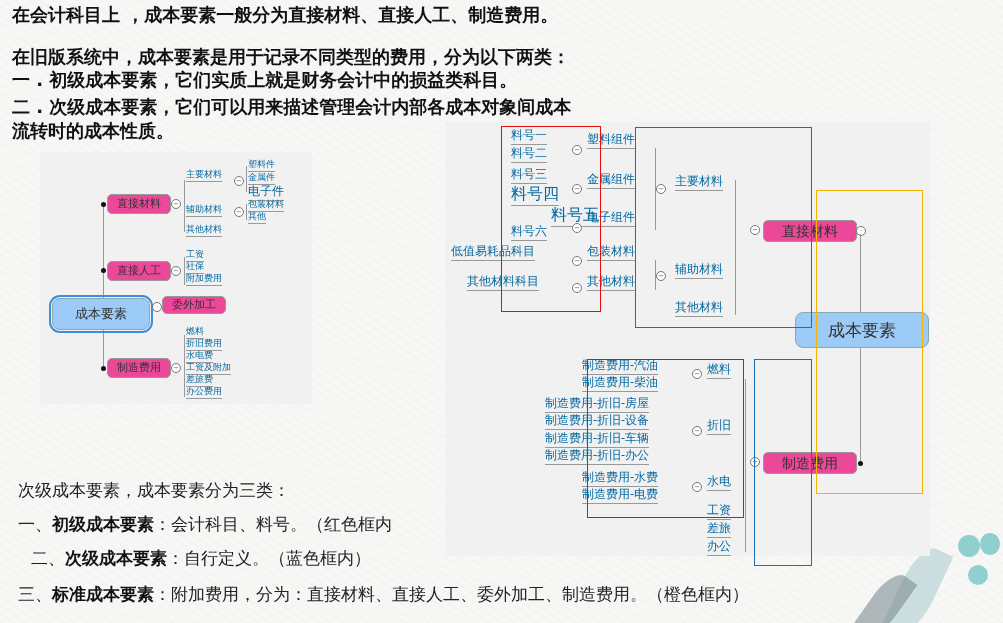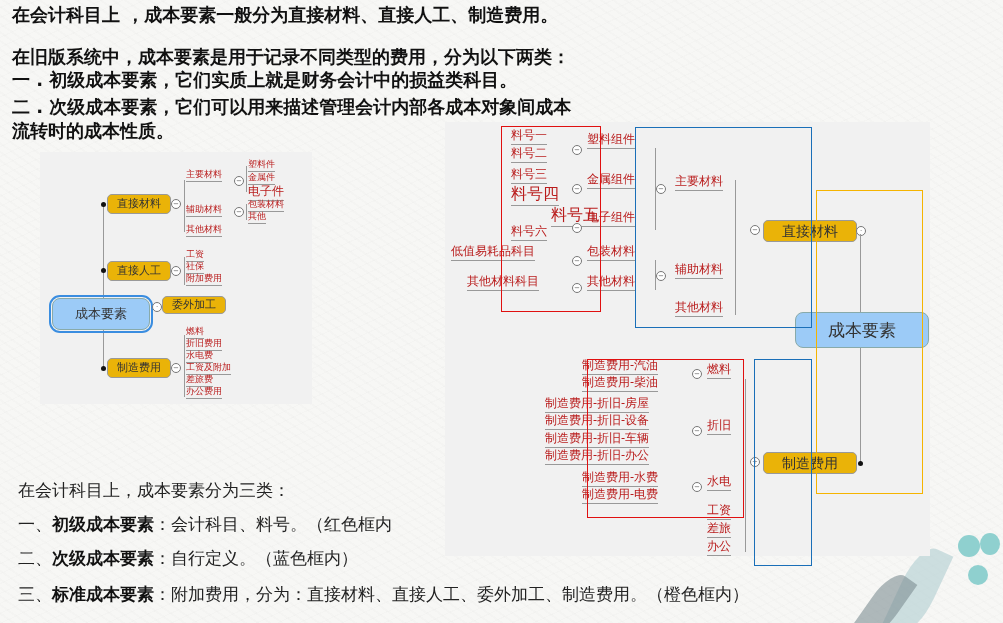--- a/index.html
+++ b/index.html
@@ -5,23 +5,23 @@
   html,body{margin:0;padding:0;}
   body{width:1003px;height:623px;position:relative;overflow:hidden;
        background:#f6f6f4;font-family:"DejaVu Sans",sans-serif;}
   .bgtex{position:absolute;inset:0;
     background:
       repeating-linear-gradient(35deg, rgba(0,0,0,0.012) 0 2px, transparent 2px 7px),
       repeating-linear-gradient(-25deg, rgba(0,0,0,0.012) 0 1px, transparent 1px 9px),
       #f7f7f5;}
   .intro{position:absolute;left:12px;font-weight:bold;color:#111;font-size:18px;line-height:22px;white-space:nowrap;}
   .panel{position:absolute;background:#f1f1f1;}
-  .mm-text{position:absolute;white-space:nowrap;color:#b91c1c;font-family:"DejaVu Serif",serif;}
+  .mm-text{position:absolute;white-space:nowrap;color:#0369a1;font-family:"DejaVu Serif",serif;}
   .uline{border-bottom:1px solid #999;}
-  .node{position:absolute;border:1px solid #999;border-radius:5px;background:#eab308;color:#333;
+  .node{position:absolute;border:1px solid #999;border-radius:5px;background:#ec4899;color:#333;
         font-family:"DejaVu Serif",serif;text-align:center;white-space:nowrap;}
   .root{position:absolute;background:#9ccbf7;border:1px solid #8aa;border-radius:8px;color:#333;
         font-family:"DejaVu Serif",serif;text-align:center;}
   .vline{position:absolute;width:1px;background:#999;}
   .collapse{position:absolute;width:8px;height:8px;border:1px solid #777;border-radius:50%;background:#fff;
             font-size:7px;line-height:8px;text-align:center;color:#555;}
   .dot{position:absolute;width:5px;height:5px;border-radius:50%;background:#111;}
   .box{position:absolute;border:1px solid;}
   .new{position:absolute;left:18px;font-size:17px;color:#222;white-space:nowrap;}
   .new b{color:#111;}
@@ -155,22 +155,22 @@
   <div class="node" style="left:318px;top:330px;width:92px;height:20px;font-size:14px;line-height:20px;">制造费用</div>
   <div class="dot" style="left:413px;top:339px;"></div>
 
   <div class="box" style="left:56px;top:4px;width:98px;height:184px;border-color:#e01010;"></div>
   <div class="box" style="left:190px;top:5px;width:175px;height:199px;border-color:#1a6fb8;"></div>
   <div class="box" style="left:371px;top:68px;width:105px;height:302px;border-color:#f5b400;"></div>
   <div class="box" style="left:142px;top:237px;width:155px;height:157px;border-color:#e01010;"></div>
   <div class="box" style="left:309px;top:237px;width:56px;height:205px;border-color:#1a6fb8;"></div>
 </div>
 
-<div class="new" style="top:479px;">在会计科目上，成本要素分为三类：</div>
+<div class="new" style="top:479px;">次级成本要素，成本要素分为三类：</div>
 <div class="new" style="top:513px;">
   <span>一、</span><b>初级成本要素</b><span>：会计科目、料号。（红色框内</span>
 </div>
-<div class="new" style="top:547px;">
+<div class="new" style="top:547px;margin-left:13px;">
   <span>二、</span><b>次级成本要素</b><span>：自行定义。（蓝色框内）</span>
 </div>
 <div class="new" style="top:583px;">
   <span>三、</span><b>标准成本要素</b><span>：附加费用，分为：直接材料、直接人工、委外加工、制造费用。（橙色框内）</span>
 </div>
 
 </body></html>

